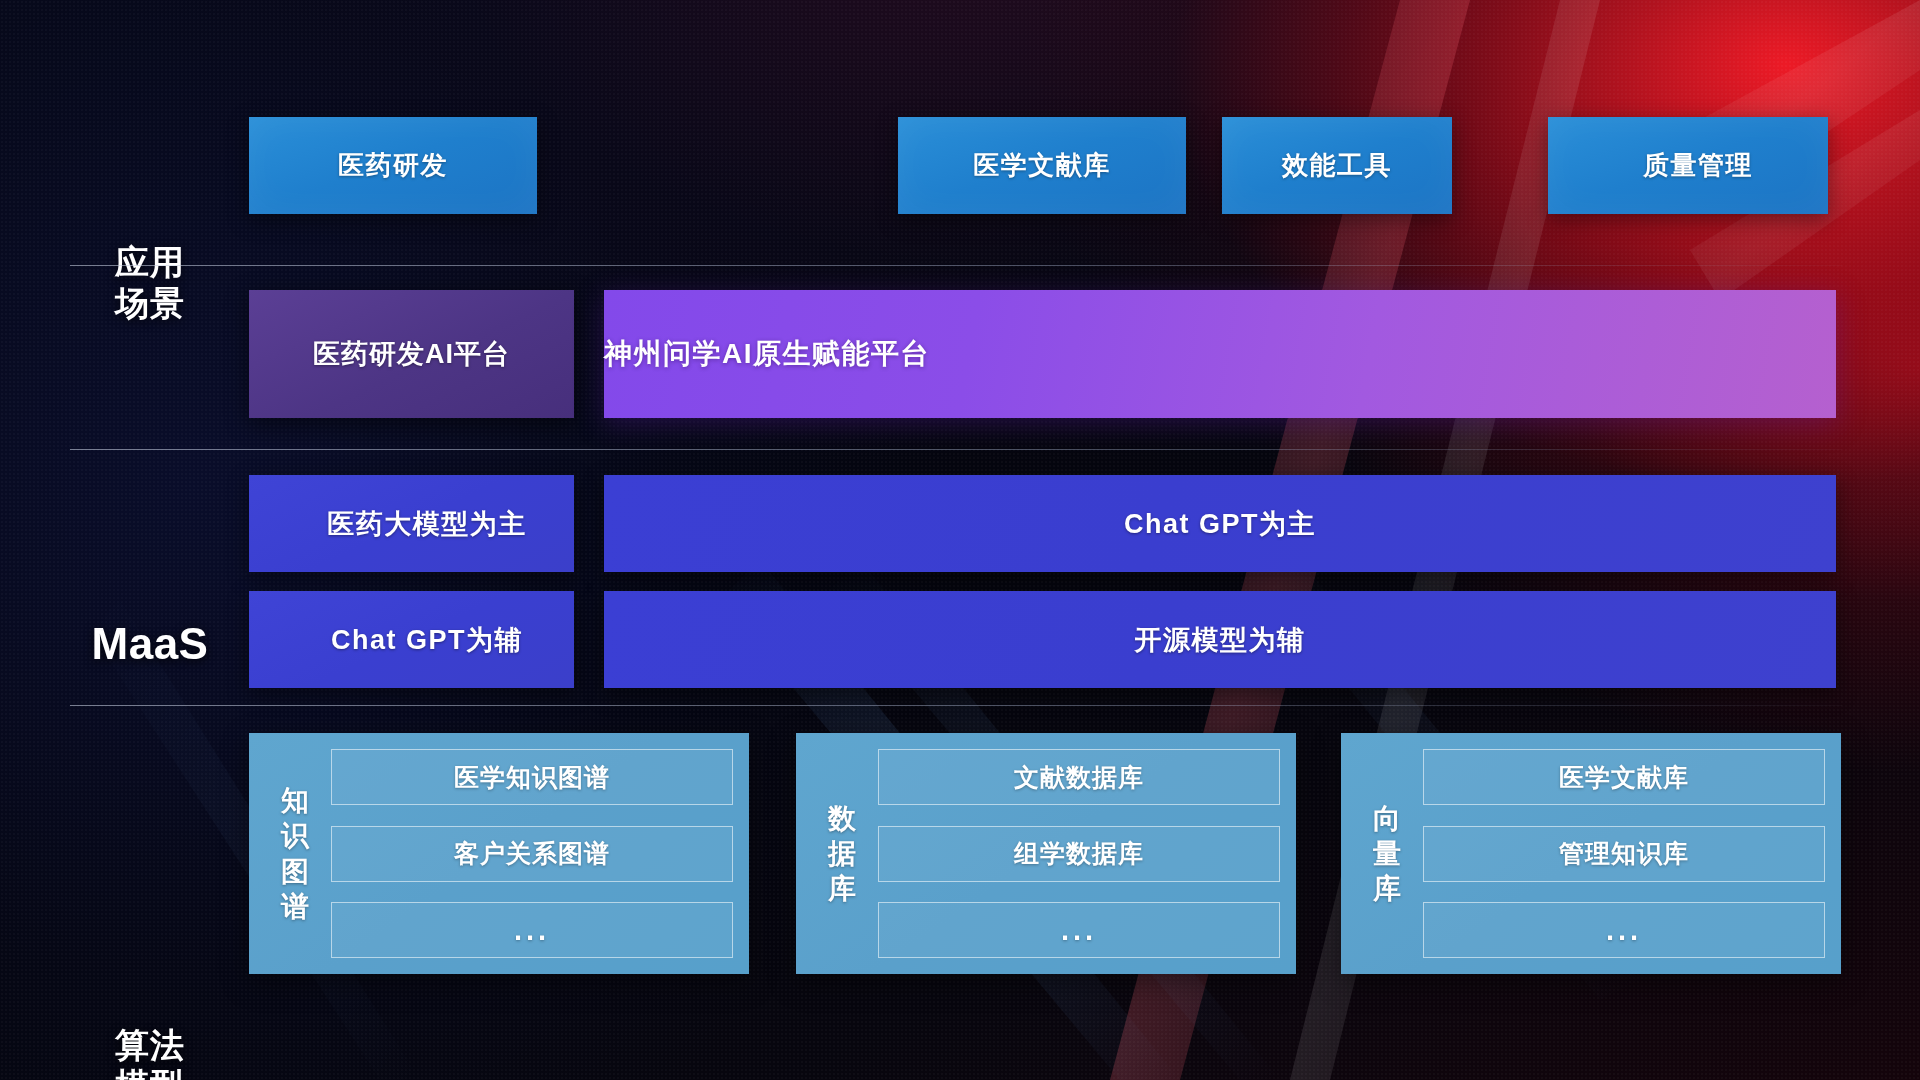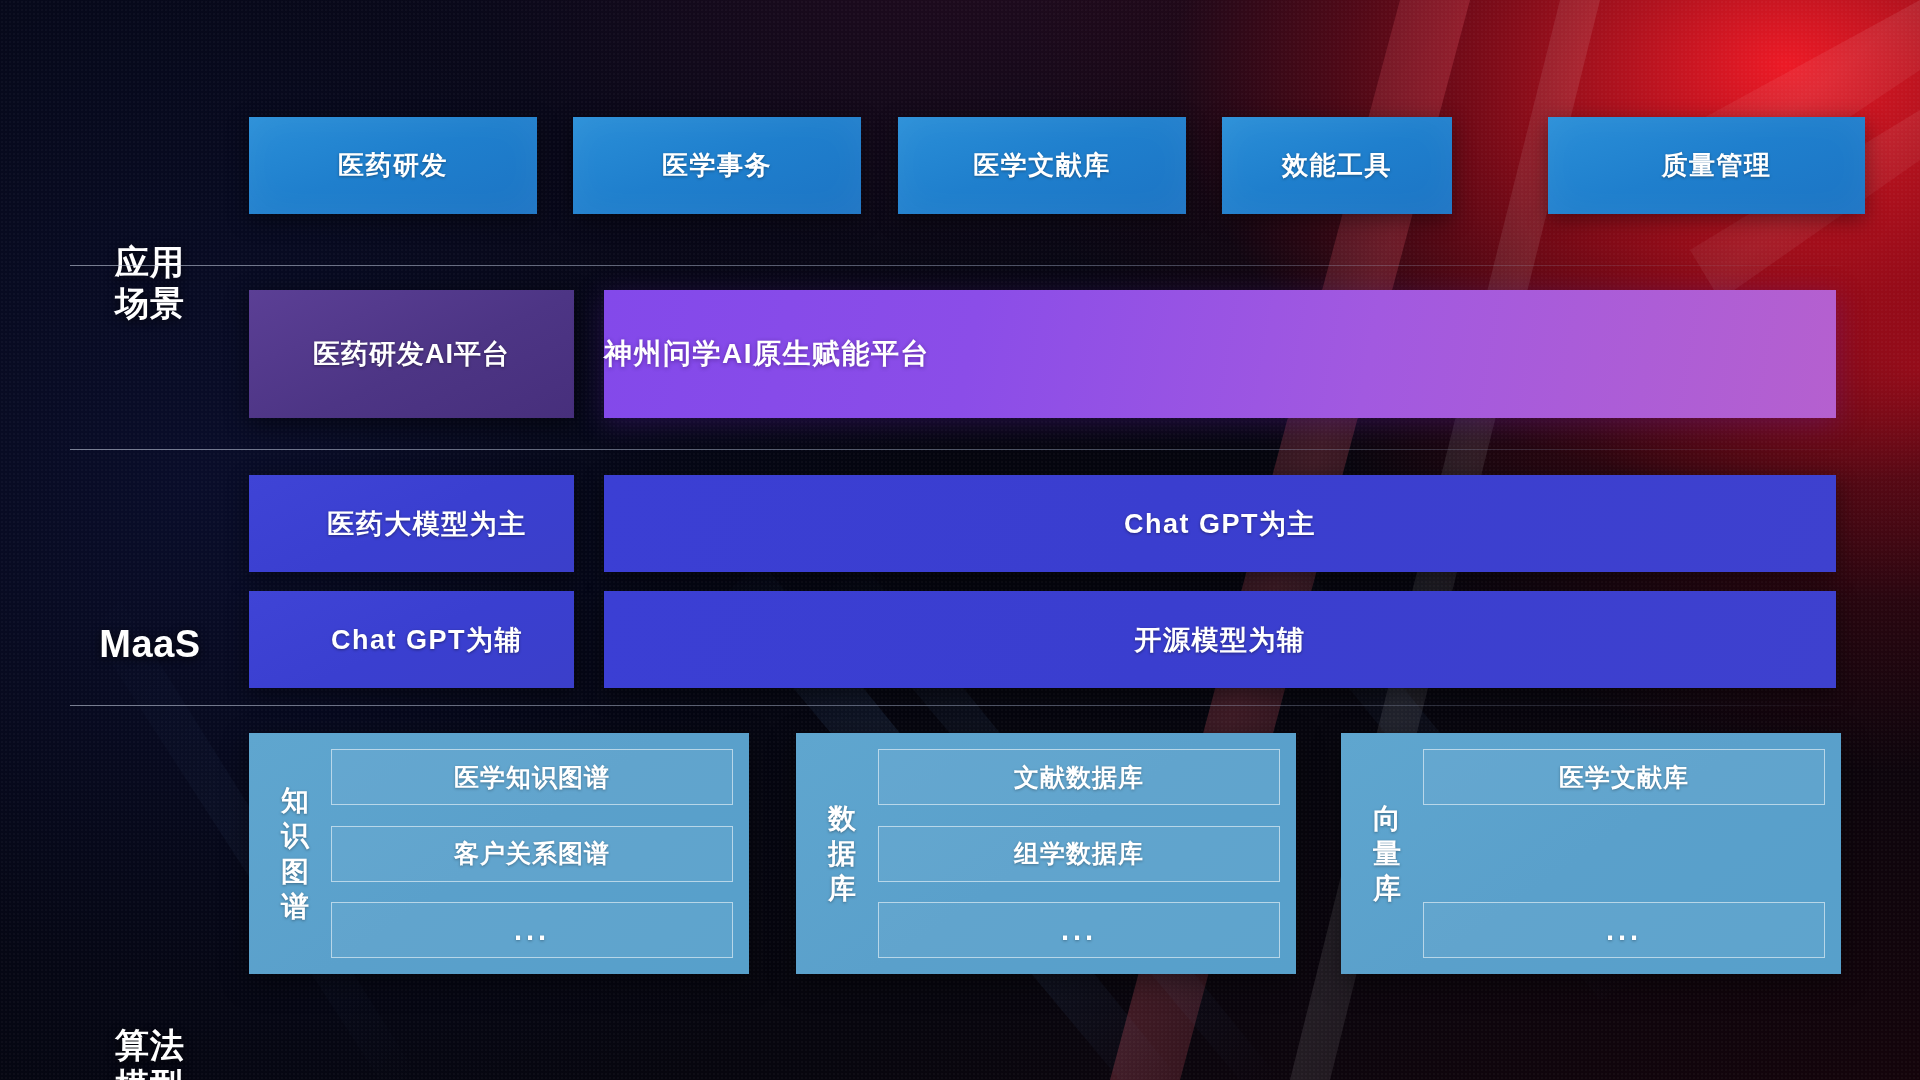--- a/index.html
+++ b/index.html
@@ -58,21 +58,21 @@
     left: 70px;
     width: 160px;
     text-align: center;
     color: #ffffff;
     font-weight: 700;
     font-size: 34px;
     line-height: 1.18;
     letter-spacing: 1px;
     text-shadow: 0 2px 10px rgba(0,0,0,0.75);
   }
-  .row-label.latin { font-size: 38px; letter-spacing: 0.5px; }
+  .row-label.latin { font-size: 44px; letter-spacing: 0.5px; }
 
   .divider {
     position: absolute;
     left: 70px;
     width: 1772px;
     height: 1px;
     background: linear-gradient(to right, rgba(200,208,225,0.58) 0%, rgba(170,182,210,0.42) 55%, rgba(150,160,190,0.18) 85%, rgba(150,160,190,0.03) 100%);
   }
 
   
@@ -226,30 +226,27 @@
   <div class="content">
 
     <div class="row" style="top:117px;height:97px;">
       <div class="row-label" style="top:117px;height:97px;display:flex;flex-direction:column;justify-content:center;">
         <span>应用</span>
         <span>场景</span>
       </div>
       <div class="scene-box" style="left:249px;width:288px;">
         <span>医药研发</span>
       </div>
-      <div class="scene-box" style="left:573px;width:288px;">
-        <span>医学事务</span>
-      </div>
       <div class="scene-box" style="left:898px;width:288px;">
         <span>医学文献库</span>
       </div>
       <div class="scene-box" style="left:1222px;width:230px;">
         <span>效能工具</span>
       </div>
-      <div class="scene-box" style="left:1548px;width:317px;padding-left:20px;">
+      <div class="scene-box" style="left:1548px;width:280px;padding-left:20px;">
         <span>质量管理</span>
       </div>
     </div>
 
     <div class="divider" style="top:265px;"></div>
 
     <div class="row" style="top:290px;height:128px;">
       <div class="row-label latin" style="top:290px;height:128px;display:flex;flex-direction:column;justify-content:center;">
         <span>MaaS</span>
       </div>
@@ -336,20 +333,23 @@
           <span>
               <div>向</div>
               <div>量</div>
               <div>库</div>
             </span>
         </div>
         <div class="kcard-items">
           <div class="kitem">
             <span>医学文献库</span>
           </div>
+          <div class="kitem">
+            <span>管理知识库</span>
+          </div>
           <div class="kitem ellipsis">
             <span>...</span>
           </div>
         </div>
       </div>
 
     </div>
   </div>
 </div>
 

